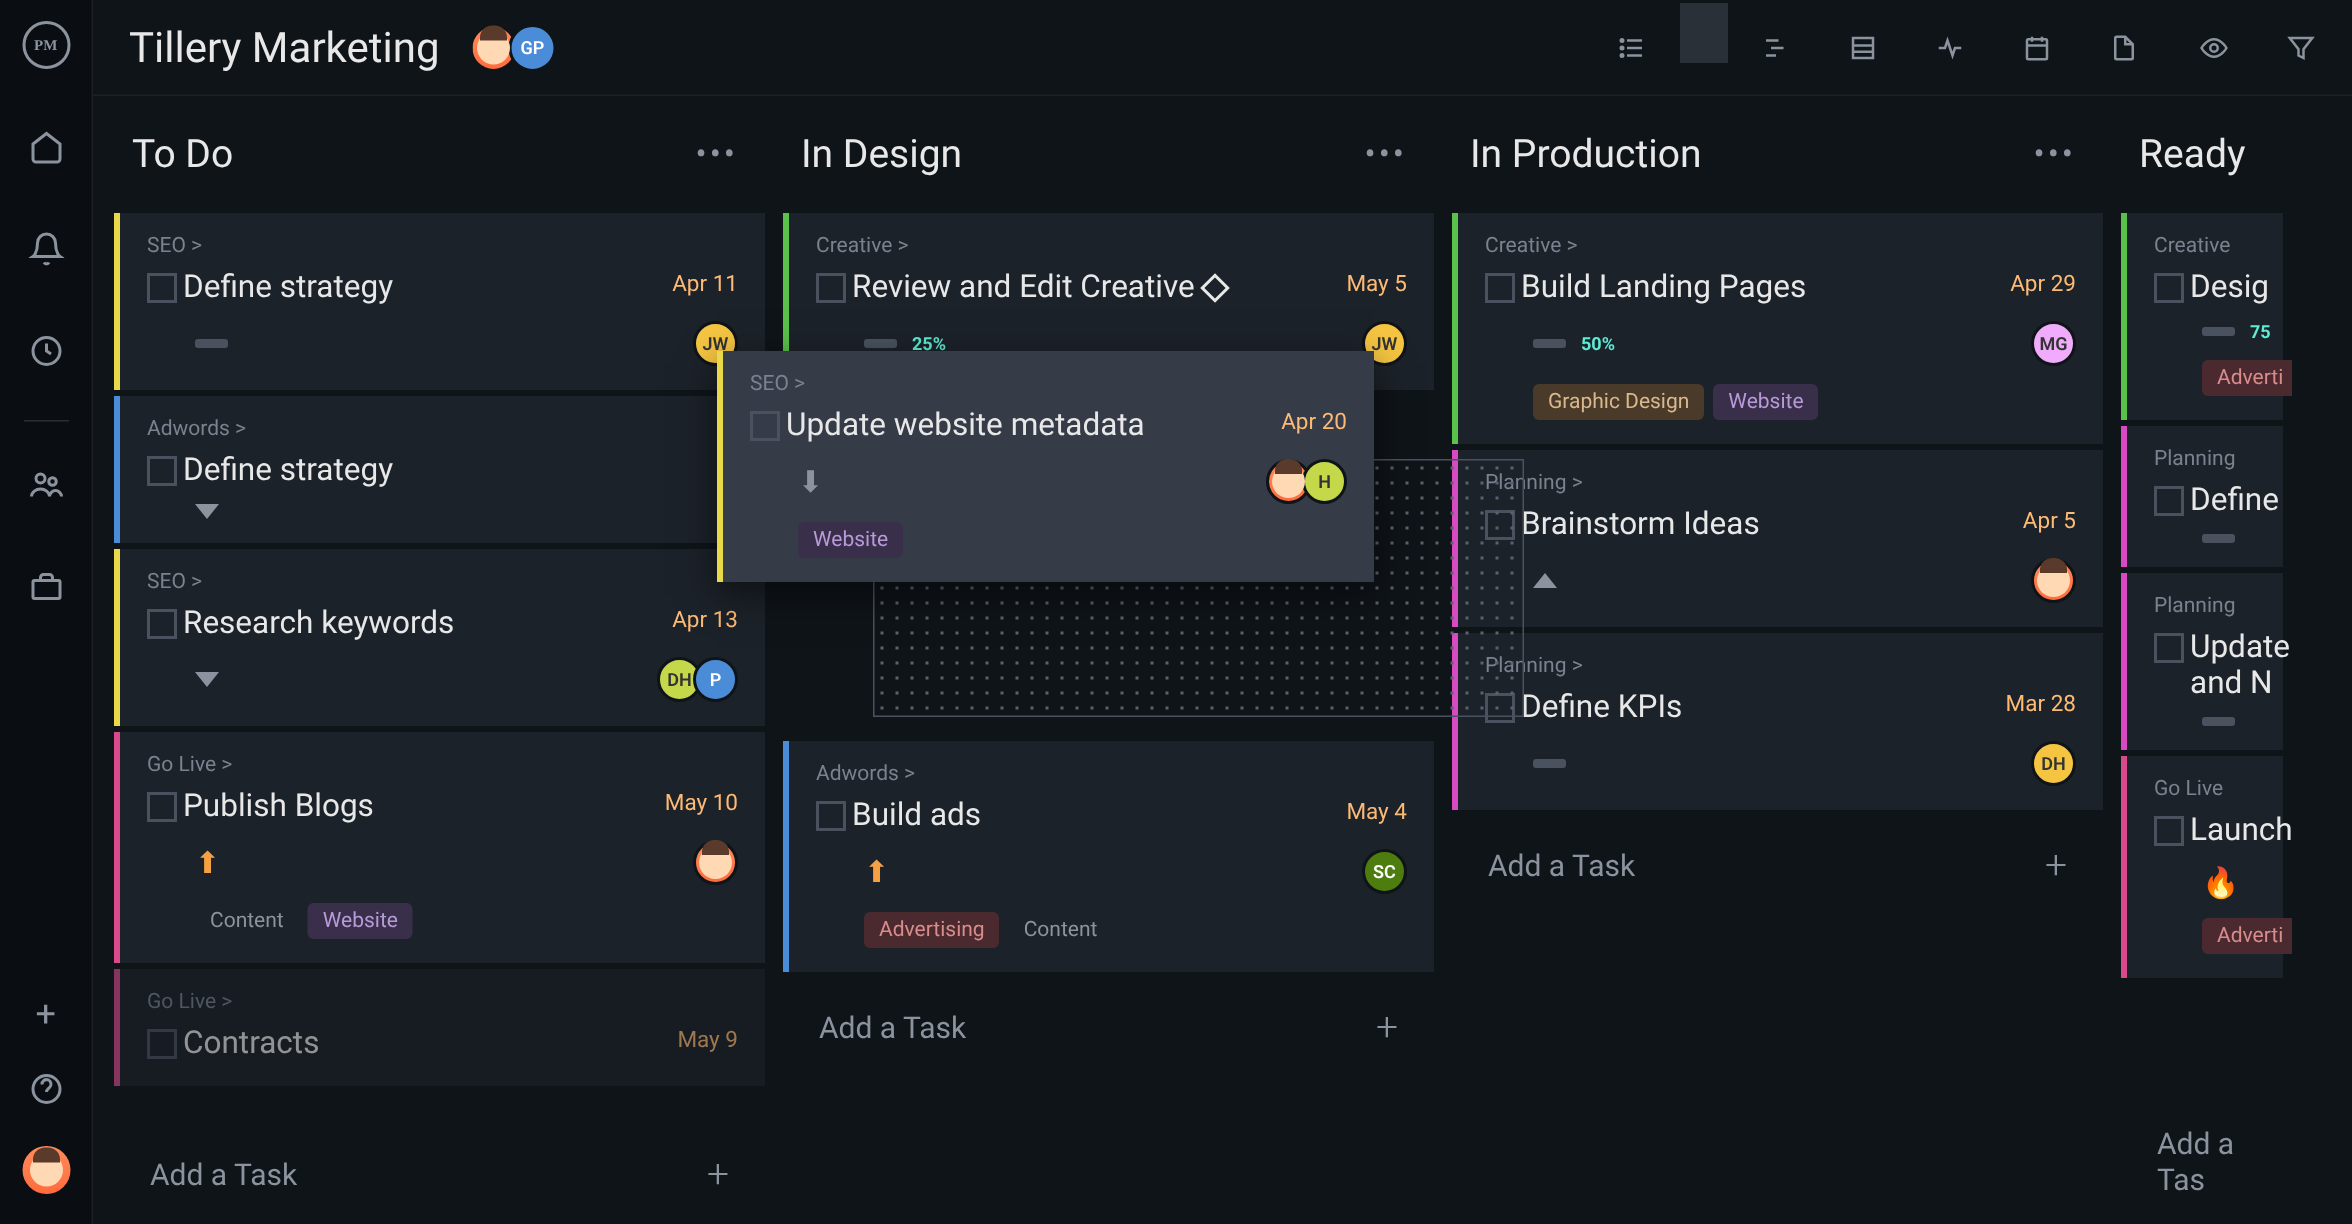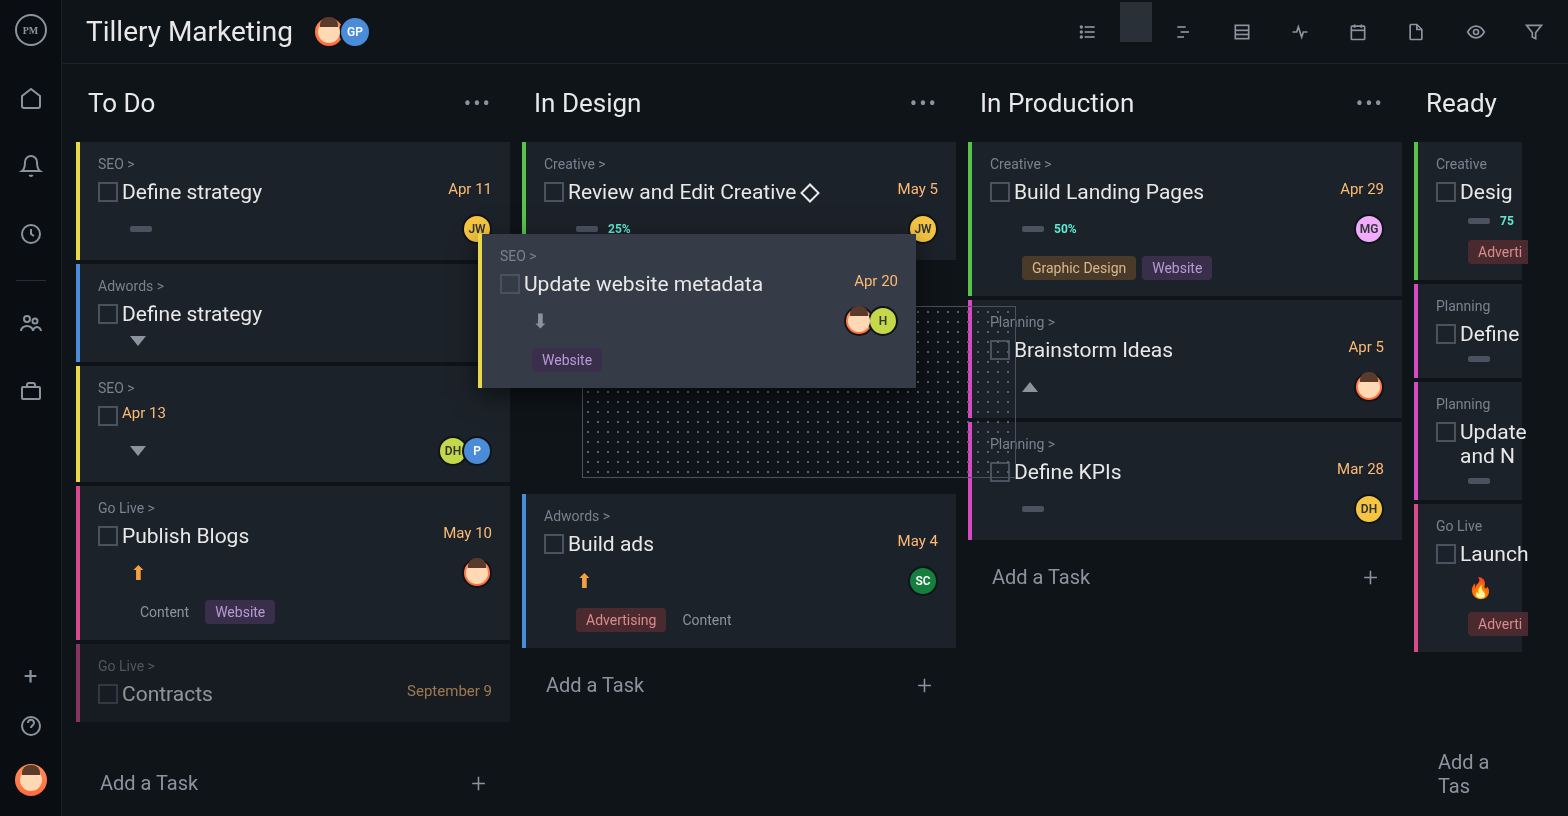--- a/index.html
+++ b/index.html
@@ -55,21 +55,21 @@
   border-bottom: 1px solid #1c2128;
 }
 .project-title { font-size: 28px; font-weight: 400; margin-right: 20px;}
 .avatar-group { display: flex; margin-right: auto;}
 .avatar { width: 32px; height: 32px; border-radius: 50%; display: flex; align-items: center; justify-content: center; font-size: 12px; font-weight: 600; margin-left: -6px; border: 2px solid #0f1419;}
 .avatar:first-child { margin-left: 0;}
 .av-orange { background: linear-gradient(#ff8c5a,#ff6b3d);}
 .av-blue { background: #4a8cd8; color: #fff;}
 .av-yellow { background: #f5c542; color: #333;}
 .av-green { background: #f0abfc; color: #333;}
-.av-cyan { background: #15803d; color: #fff;}
+.av-cyan { background: #4d7c0f; color: #fff;}
 .av-lime { background: #c5d84a; color: #333;}
 .view-icons { display: flex; gap: 38px; margin-right: 40px;}
 .view-icon { width: 20px; height: 20px; color: #8b949e; cursor: pointer; display: flex; align-items: center; justify-content: center;}
 .view-icon.active { background: #2a3038; padding: 20px 16px; margin: -20px -16px;}
 .topbar-right { display: flex; gap: 38px;}
 .board { flex: 1; display: flex; overflow-x: auto; padding: 0 0 0 8px; position: relative;}
 .column {
   min-width: 446px;
   max-width: 446px;
   display: flex;
@@ -315,20 +315,21 @@
           <div class="card-meta">
               <div class="card-left-meta">
                 <div class="priority-triangle-down"></div>
               </div>
             </div>
         </div>
         <div class="card c-yellow">
           <div class="card-crumb">SEO &gt;</div>
           <div class="card-row">
             <div class="card-check"></div>
+            <div class="card-title">Research keywords</div>
             <div class="card-date">Apr 13</div>
           </div>
           <div class="card-meta">
             <div class="card-left-meta">
                 <div class="priority-triangle-down"></div>
               </div>
             <div class="card-avatars">
               <div class="avatar av-lime">DH</div>
               <div class="avatar av-blue">P</div>
             </div>
@@ -354,21 +355,21 @@
           <div class="card-tags">
             <span class="tag tag-gray">Content</span>
             <span class="tag tag-purple">Website</span>
           </div>
         </div>
         <div class="card c-pink" style="opacity:0.6">
           <div class="card-crumb">Go Live &gt;</div>
           <div class="card-row">
             <div class="card-check"></div>
             <div class="card-title">Contracts</div>
-            <div class="card-date">September 9</div>
+            <div class="card-date">May 9</div>
           </div>
         </div>
       </div>
       <div class="add-task">
         <span>Add a Task</span>
         <span class="add-plus">+</span>
       </div>
     </div>
 
     <div class="column">

